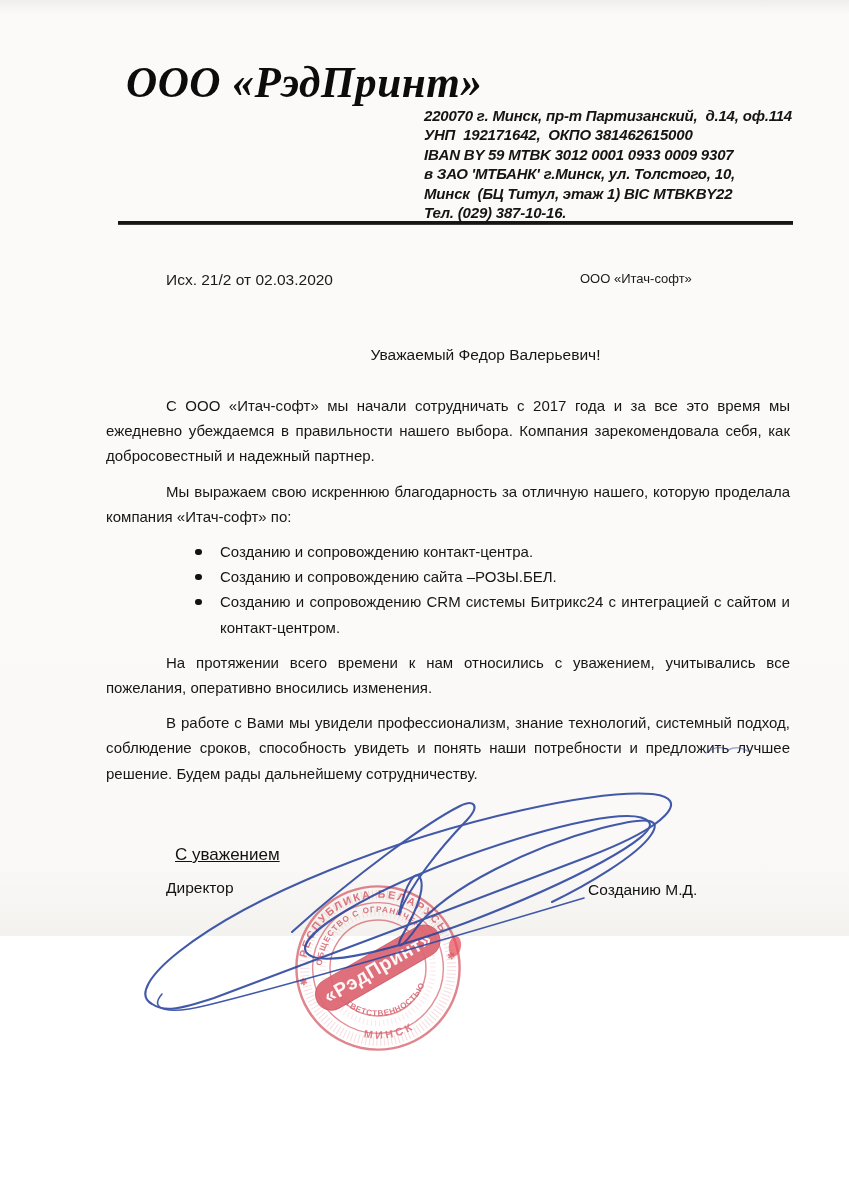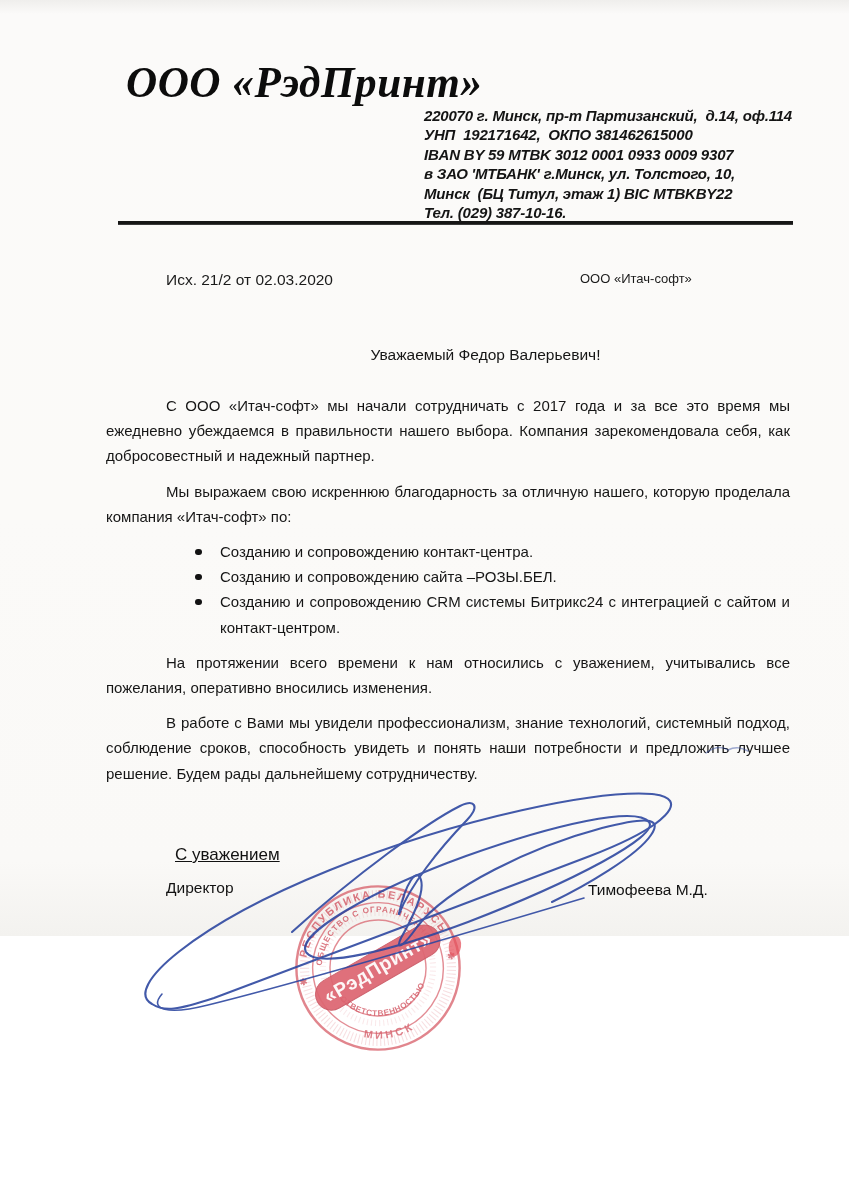--- a/index.html
+++ b/index.html
@@ -85,21 +85,21 @@
       <li>Созданию и сопровождению контакт-центра.</li>
       <li>Созданию и сопровождению сайта –РОЗЫ.БЕЛ.</li>
       <li>Созданию и сопровождению CRM системы Битрикс24 с интеграцией с сайтом и контакт-центром.</li>
     </ul>
     <p class="after-list">На протяжении всего времени к нам относились с уважением, учитывались все пожелания, оперативно вносились изменения.</p>
     <p>В работе с Вами мы увидели профессионализм, знание технологий, системный подход, соблюдение сроков, способность увидеть и понять наши потребности и предложить лучшее решение. Будем рады дальнейшему сотрудничеству.</p>
   </div>
 
   <div class="regards">С уважением</div>
   <div class="position">Директор</div>
-  <div class="sig-name">Тимофеева М.Д.</div>
+  <div class="sig-name">Созданию М.Д.</div>
 
   <svg class="stamp-svg" viewBox="0 0 200 200">
     <defs>
       <path id="arcOutTop" d="M 30 120 A 72 72 0 1 1 170 120" fill="none"></path>
       <path id="arcOutBot" d="M 38 126 A 66 66 0 0 0 162 126" fill="none"></path>
       <path id="arcInTop" d="M 48 118 A 55 55 0 1 1 152 118" fill="none"></path>
       <path id="arcInBot" d="M 53 114 A 50 50 0 0 0 147 114" fill="none"></path>
     </defs>
     <g transform="rotate(-10 100 100)" stroke="#d4525e" fill="none">
       <circle cx="100" cy="100" r="80" stroke-width="2.4" opacity=".8"></circle>

